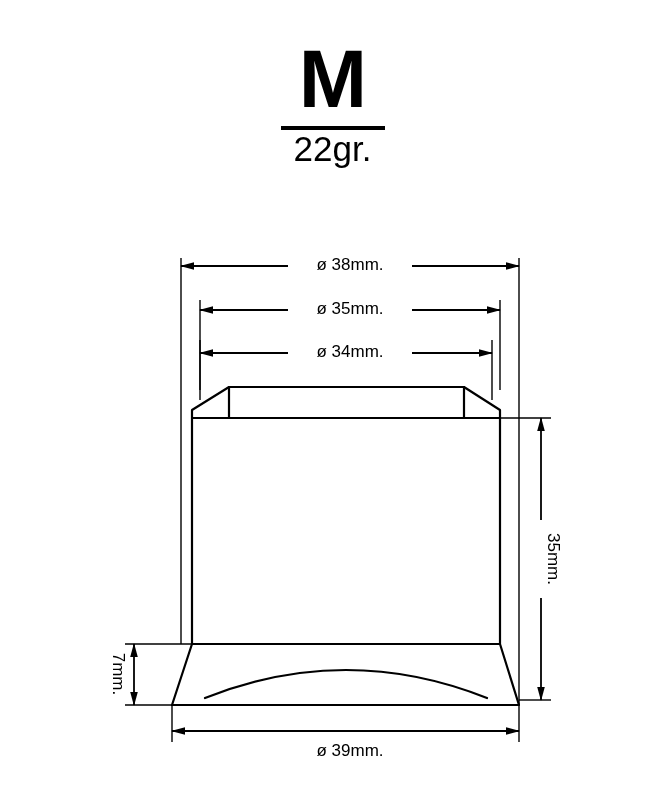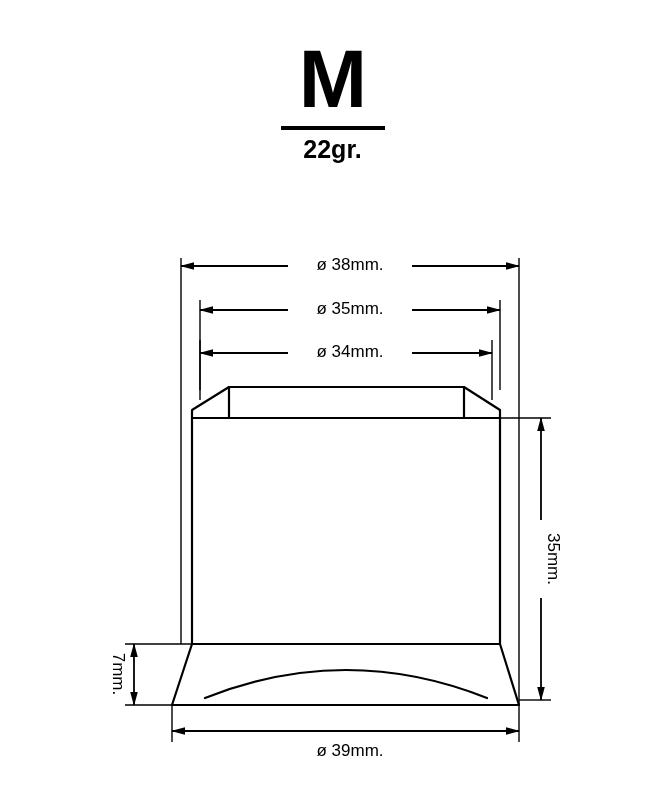--- a/index.html
+++ b/index.html
@@ -38,22 +38,22 @@
     letter-spacing: -1px;
   }
   .title-rule {
     width: 104px;
     height: 4px;
     background: #000;
     margin: 6px auto 4px auto;
   }
   .size-weight {
     font-family: "Liberation Sans", sans-serif;
-    font-weight: bold;
-    font-size: 25px;
+    font-weight: normal;
+    font-size: 35px;
     line-height: 30px;
   }
   
   #drawing {
     position: absolute;
     left: 0;
     top: 0;
     width: 665px;
     height: 800px;
   }

